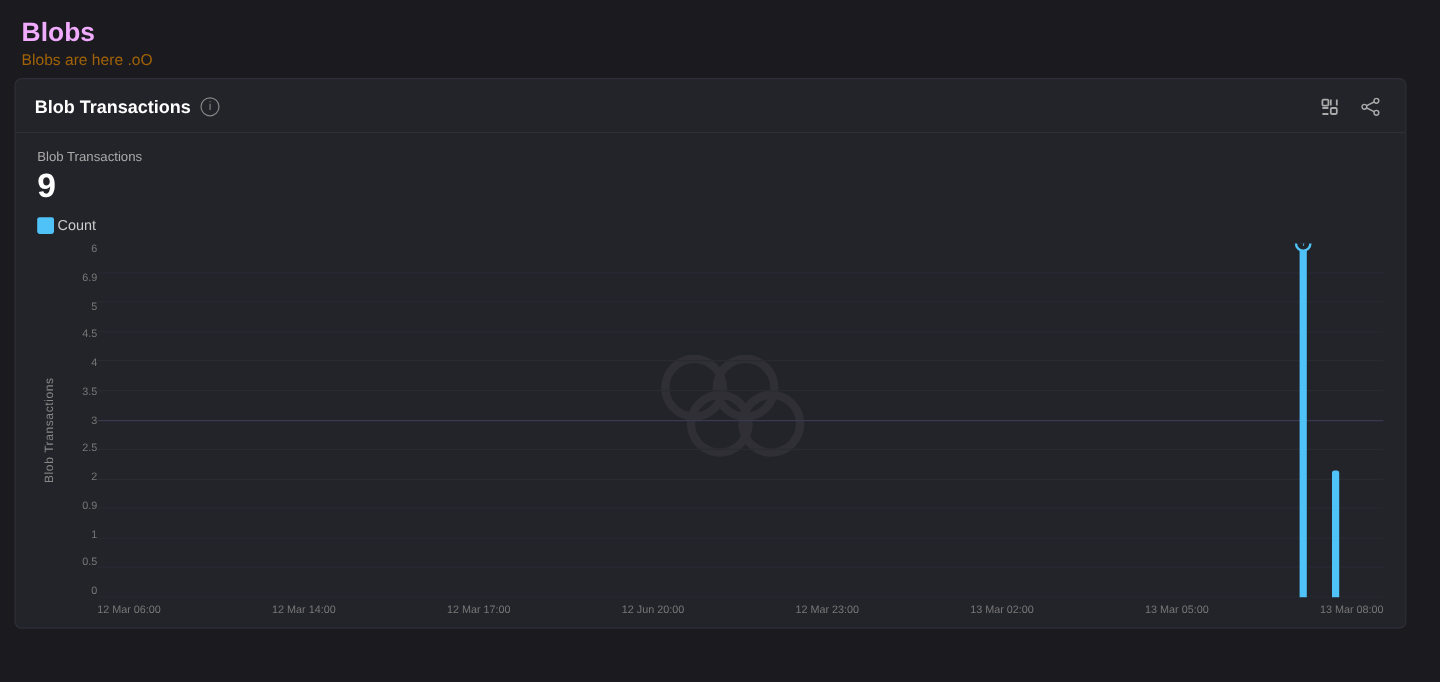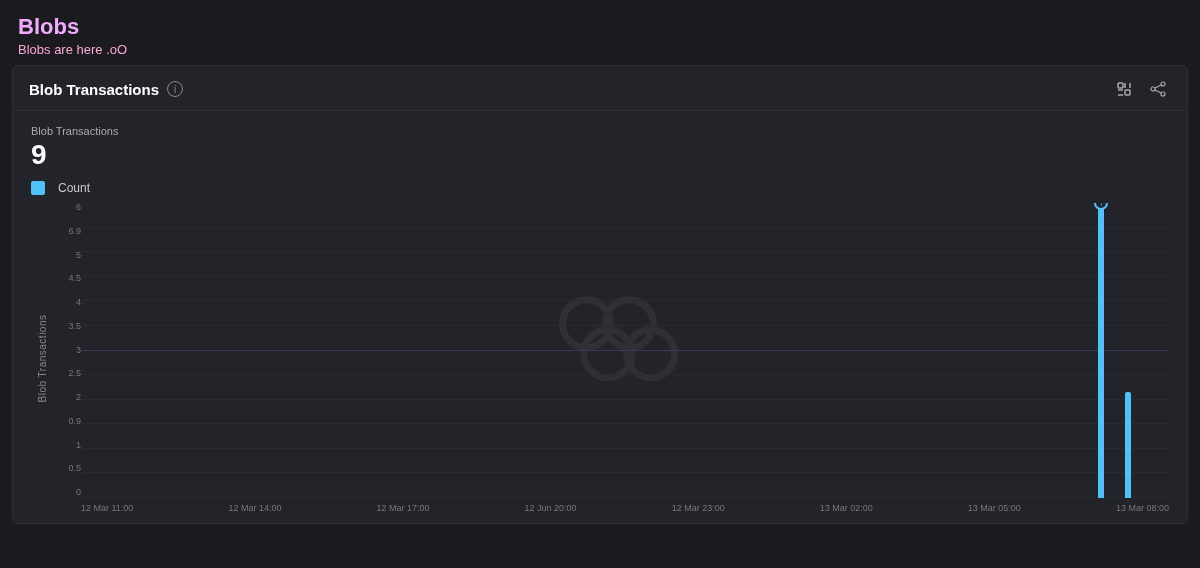--- a/index.html
+++ b/index.html
@@ -15,28 +15,28 @@
       padding: 14px 18px 8px 18px;
       background: #1a1a1f;
     }
     .page-title {
       font-size: 22px;
       font-weight: 600;
       color: #f0abfc;
     }
     .page-subtitle {
       font-size: 13px;
-      color: #f9a8d4;
+      color: #a16207;
       margin-top: 2px;
     }
     .card {
       background: #23232a;
       border: 1px solid #2e2e38;
       border-radius: 6px;
-      margin: 0 12px 12px 12px;
+      margin: 0 28px 12px 12px;
       padding: 0;
       position: relative;
     }
     .card-header {
       display: flex;
       align-items: center;
       justify-content: space-between;
       padding: 12px 16px 10px 16px;
       border-bottom: 1px solid #2e2e38;
     }
@@ -89,21 +89,21 @@
       text-transform: none;
     }
     .metric-value {
       font-size: 28px;
       font-weight: 700;
       color: #fff;
     }
     .legend-row {
       display: flex;
       align-items: center;
-      gap: 13px;
+      gap: 3px;
       padding: 0 18px 8px 18px;
     }
     .legend-swatch {
       width: 14px;
       height: 14px;
       background: #4fc3f7;
       border-radius: 2px;
     }
     .legend-label {
       font-size: 12px;
@@ -322,21 +322,21 @@
               <div class="grid-line" style="bottom: 91.6667%;"></div>
               <div class="bar" style="left: 93.5%; height: 100%;">
                 <div class="tooltip-dot">
                   <div class="tooltip-dot-inner">i</div>
                 </div>
               </div>
               <div class="bar" style="left: 96%; height: 36%;"></div>
             </div>
         </div>
         <div class="x-axis" id="x-axis">
-            <span class="x-tick-label">12 Mar 11:00</span>
+            <span class="x-tick-label">12 Mar 06:00</span>
             <span class="x-tick-label">12 Mar 14:00</span>
             <span class="x-tick-label">12 Mar 17:00</span>
             <span class="x-tick-label">12 Jun 20:00</span>
             <span class="x-tick-label">12 Mar 23:00</span>
             <span class="x-tick-label">13 Mar 02:00</span>
             <span class="x-tick-label">13 Mar 05:00</span>
             <span class="x-tick-label">13 Mar 08:00</span>
           </div>
       </div>
     </div>

